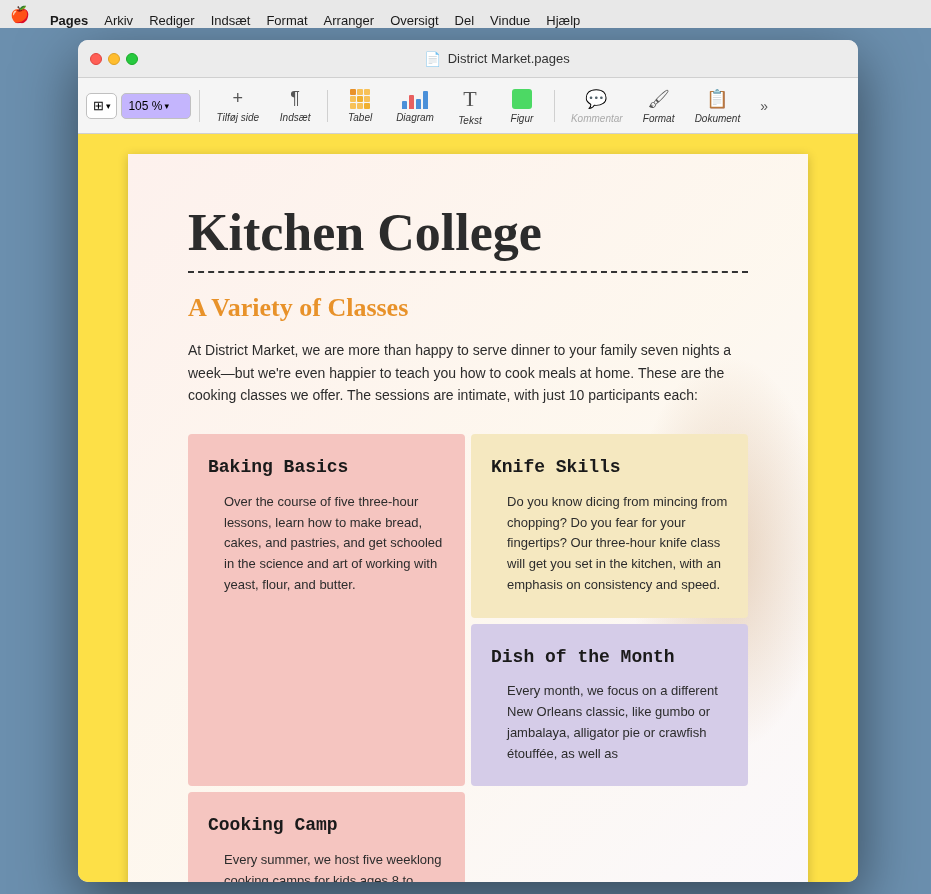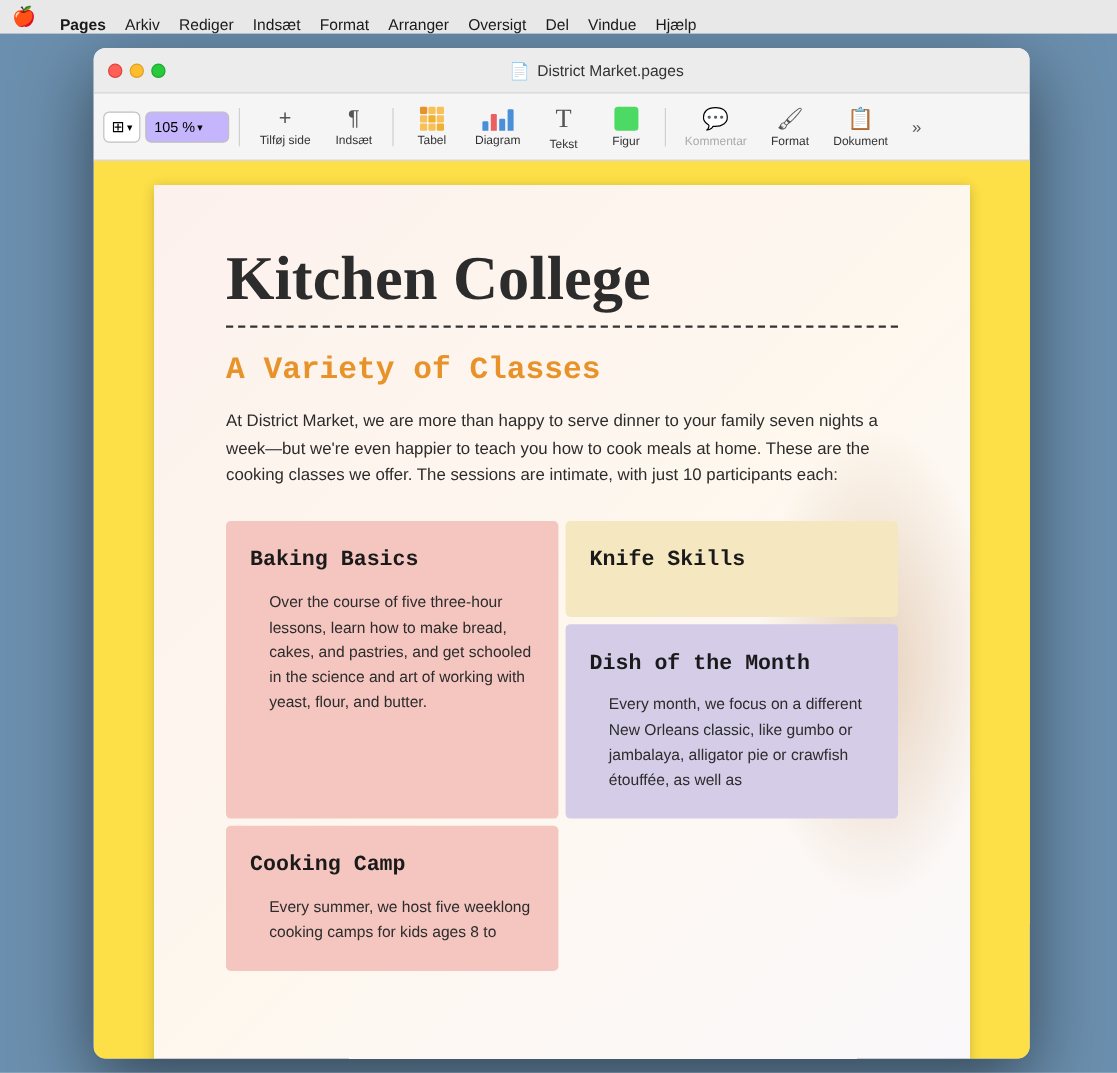--- a/index.html
+++ b/index.html
@@ -112,20 +112,21 @@
       padding: 4px 8px;
       border-radius: 6px;
       cursor: pointer;
       min-width: 48px;
       height: 48px;
     }
     .toolbar-btn .btn-label {
       font-size: 10px;
       color: #333;
       white-space: nowrap;
+      font-style: italic;
     }
     .toolbar-btn.disabled .btn-label {
       color: #aaa;
     }
 
     .toolbar-separator {
       width: 1px;
       height: 32px;
       background: #d0d0d0;
       margin: 0 4px;
@@ -242,21 +243,21 @@
       border: none;
       border-top: 2px dashed #333;
       margin: 10px 0 20px 0;
     }
 
     .doc-subtitle {
       font-size: 26px;
       font-weight: 700;
       color: #e8922a;
       margin-bottom: 16px;
-      font-family: Liberation Mono, monospace;
+      font-family: Liberation Serif, serif;
     }
 
     .doc-intro {
       font-size: 14px;
       color: #2c2c2c;
       line-height: 1.6;
       margin-bottom: 28px;
       font-weight: 500;
     }
 
@@ -438,20 +439,21 @@
 
         <div class="cards-grid">
 
           <div class="card card-pink" style="grid-row: 1 / 3;">
             <h3 class="card-title">Baking Basics</h3>
             <p class="card-text">Over the course of five three-hour lessons, learn how to make bread, cakes, and pastries, and get schooled in the science and art of working with yeast, flour, and butter.</p>
           </div>
 
           <div class="card card-yellow">
             <h3 class="card-title">Knife Skills</h3>
+            <p class="card-text">Do you know dicing from mincing from chopping? Do you fear for your fingertips? Our three-hour knife class will get you set in the kitchen, with an emphasis on consistency and speed.</p>
           </div>
 
           <div class="card card-lavender">
             <h3 class="card-title">Dish of the Month</h3>
             <p class="card-text">Every month, we focus on a different New Orleans classic, like gumbo or jambalaya, alligator pie or crawfish étouffée, as well as</p>
           </div>
 
           <div class="card card-pink">
             <h3 class="card-title">Cooking Camp</h3>
             <p class="card-text">Every summer, we host five weeklong cooking camps for kids ages 8 to</p>

